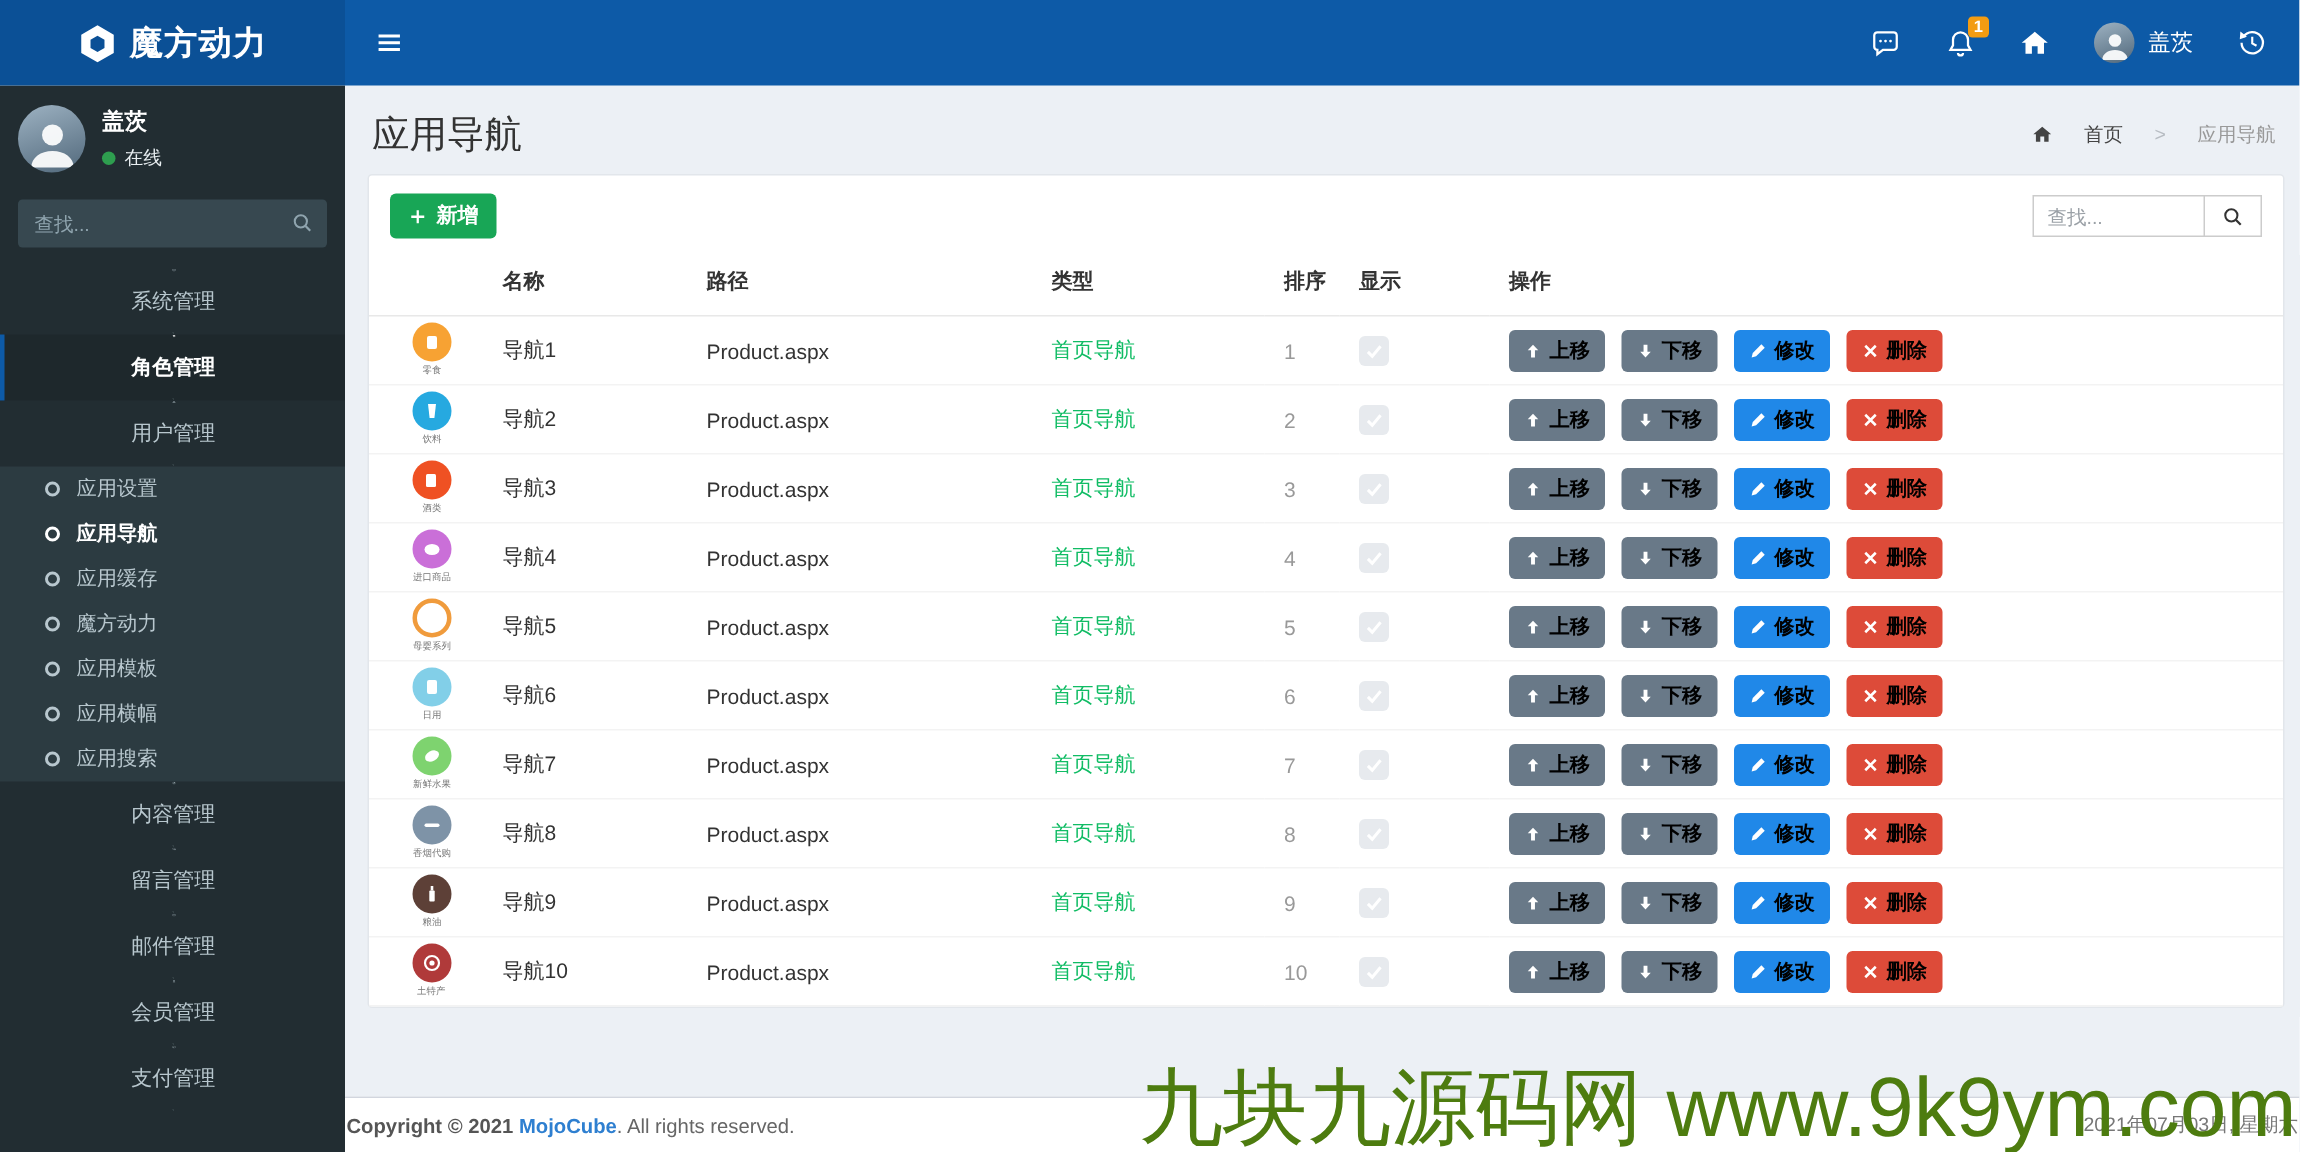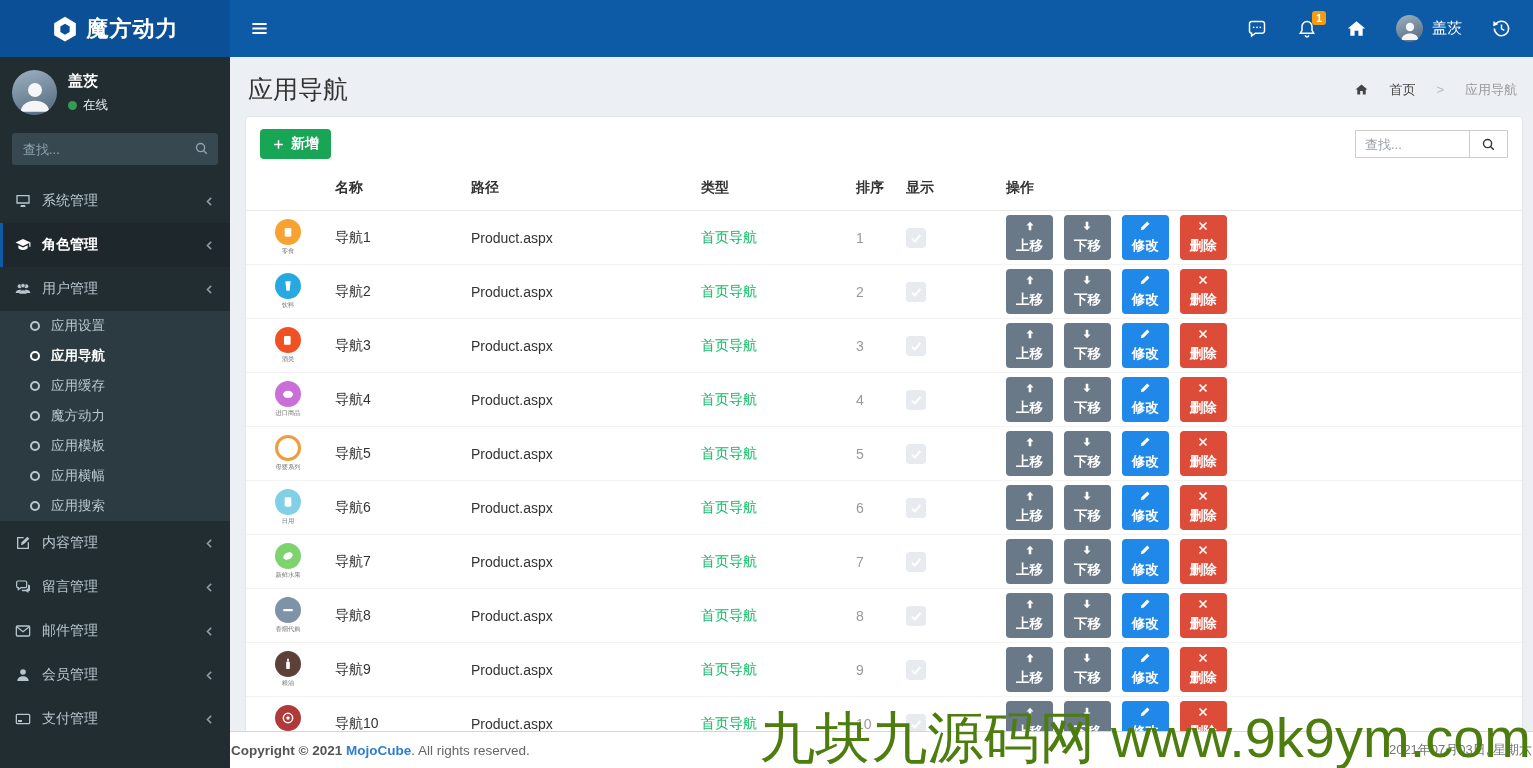--- a/index.html
+++ b/index.html
@@ -28,21 +28,21 @@
   
   .user-panel { display:flex; align-items:center; gap:11px; padding:13px 12px 12px; }
   .user-panel .uname { color:#fff; font-size:15px; font-weight:bold; margin-bottom:6px; }
   .user-status { font-size:12.5px; color:#e8eef1; display:flex; align-items:center; gap:6px; }
   .dot { width:9px; height:9px; border-radius:50%; background:#2e9e4f; display:inline-block; }
   .side-search { position:relative; margin:6px 12px 14px; }
   .side-search input { width:100%; height:32px; background:#374850; border:none; border-radius:3px; color:#fff; font-size:13px; padding:0 32px 0 11px; outline:none; font-family:inherit; }
   .side-search input::placeholder { color:#8fa4ae; }
   .side-search .sicon { position:absolute; right:9px; top:8px; color:#8fa4ae; cursor:pointer; }
 
-  .menu-item { display:flex; align-items:center; gap:11px; height:44px; padding:0 14px 0 12px; font-size:14px; cursor:pointer; border-left:3px solid transparent; color:#b8c7ce; }
+  .menu-item { display:flex; align-items:center; gap:11px; height:44px; padding:0 14px 0 12px; font-size:14px; cursor:pointer; border-left:3px solid transparent; color:#b8c7ce;flex-direction:column; }
   .menu-item .mi-label { flex:1; }
   .menu-item.hl { background:#1e282c; color:#fff; border-left-color:var(--accentBlue); font-weight:bold; }
   .menu-item .chev { color:#8a9ba3; }
   .submenu { background:#2c3b41;font-family:Liberation Serif, serif; }
   .sub-item { display:flex; align-items:center; gap:11px; height:30px; padding-left:30px; font-size:13.5px; cursor:pointer; color:#b8c7ce; }
   .sub-item .ring { width:10px; height:10px; border:2px solid currentColor; border-radius:50%; flex-shrink:0; }
   .sub-item.active { color:#fff; font-weight:bold; }
 
   
   .page-head { display:flex; align-items:center; justify-content:space-between; padding:16px 16px 10px 18px; }
@@ -63,21 +63,21 @@
   table.grid { width:100%; border-collapse:collapse; font-size:14px; color:#333; table-layout:fixed; }
   .grid th { text-align:left; font-weight:bold; padding:9px 6px 13px 13px; border-bottom:1px solid #e8e8e8; }
   .grid td { padding:4px 6px 4px 13px; border-bottom:1px solid #f3f3f3; height:42px; vertical-align:middle; }
   .prod-icon { width:50px; margin:0 auto; display:flex; flex-direction:column; align-items:center; gap:1px; }
   .picircle { width:26px; height:26px; border-radius:50%; display:flex; align-items:center; justify-content:center; }
   .picircle svg { width:16px; height:16px; }
   .icon-label { font-size:7px; color:#777; white-space:nowrap; transform:scale(.9); }
   .type-link { color:var(--linkGreen); cursor:pointer; text-decoration:none; }
   .c-order { color:#999; }
   .chk { width:20px; height:20px; background:#e7eaee; border-radius:4px; display:inline-flex; align-items:center; justify-content:center; }
-  .rbtn { display:inline-flex; align-items:center; gap:5px; border:none; color:#ffffff; font-size:13.5px; font-weight:bold; padding:5px 10px; border-radius:4px; margin-right:7px; cursor:pointer; font-family:inherit;flex-direction:column; }
+  .rbtn { display:inline-flex; align-items:center; gap:5px; border:none; color:#000000; font-size:13.5px; font-weight:bold; padding:5px 10px; border-radius:4px; margin-right:7px; cursor:pointer; font-family:inherit; }
   .rbtn.gray { background:var(--btnGray); }
   .rbtn.blue { background:var(--btnBlue); }
   .rbtn.red  { background:var(--btnRed); }
 
   
   .footer { position:absolute; left:0; right:0; bottom:0; height:37px; background:#fff; border-top:1px solid #d2d6de; display:flex; align-items:center; justify-content:space-between; padding:0 1px; font-size:13.5px; }
   .copy { color:#666; }
   .copy .cstrong { font-weight:bold; color:#555; }
   .copy .cbrand { font-weight:bold; color:#2e7fd0; cursor:pointer; }
   .foot-date { color:#777; font-size:13px; }

